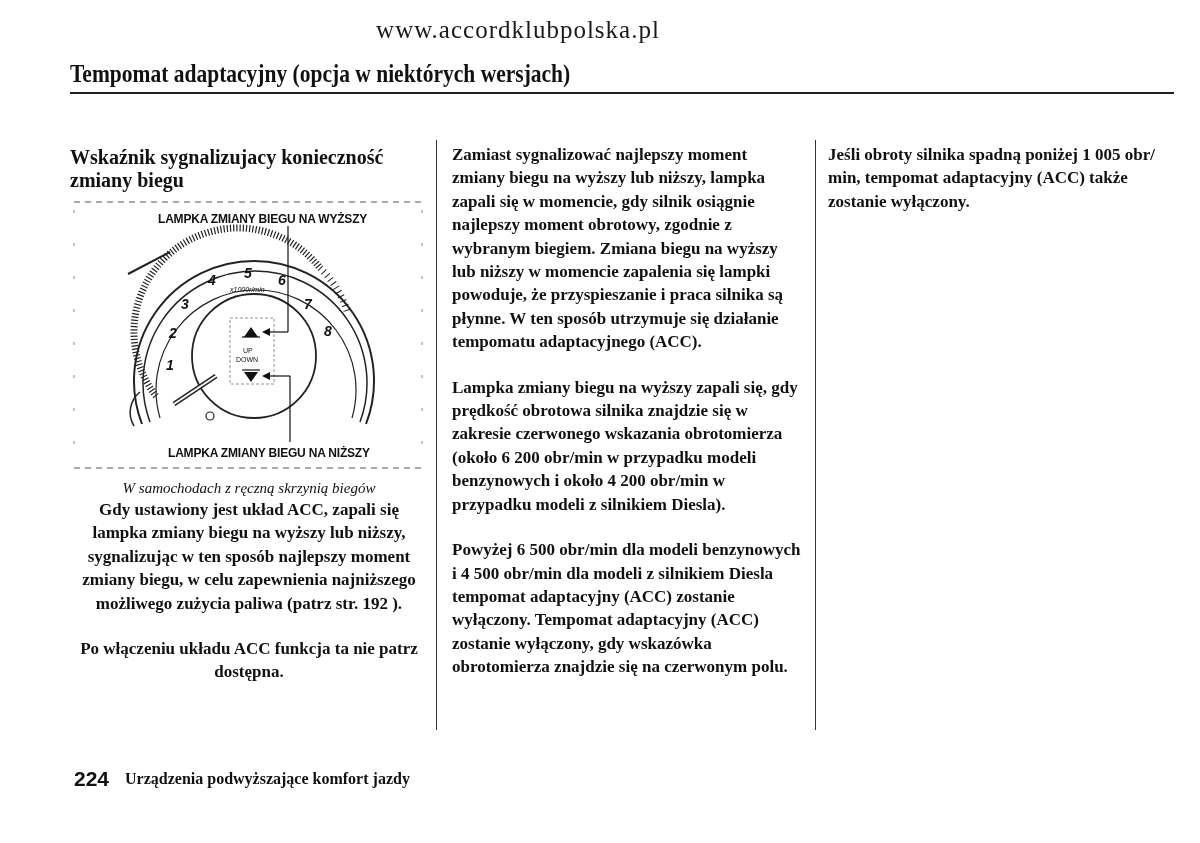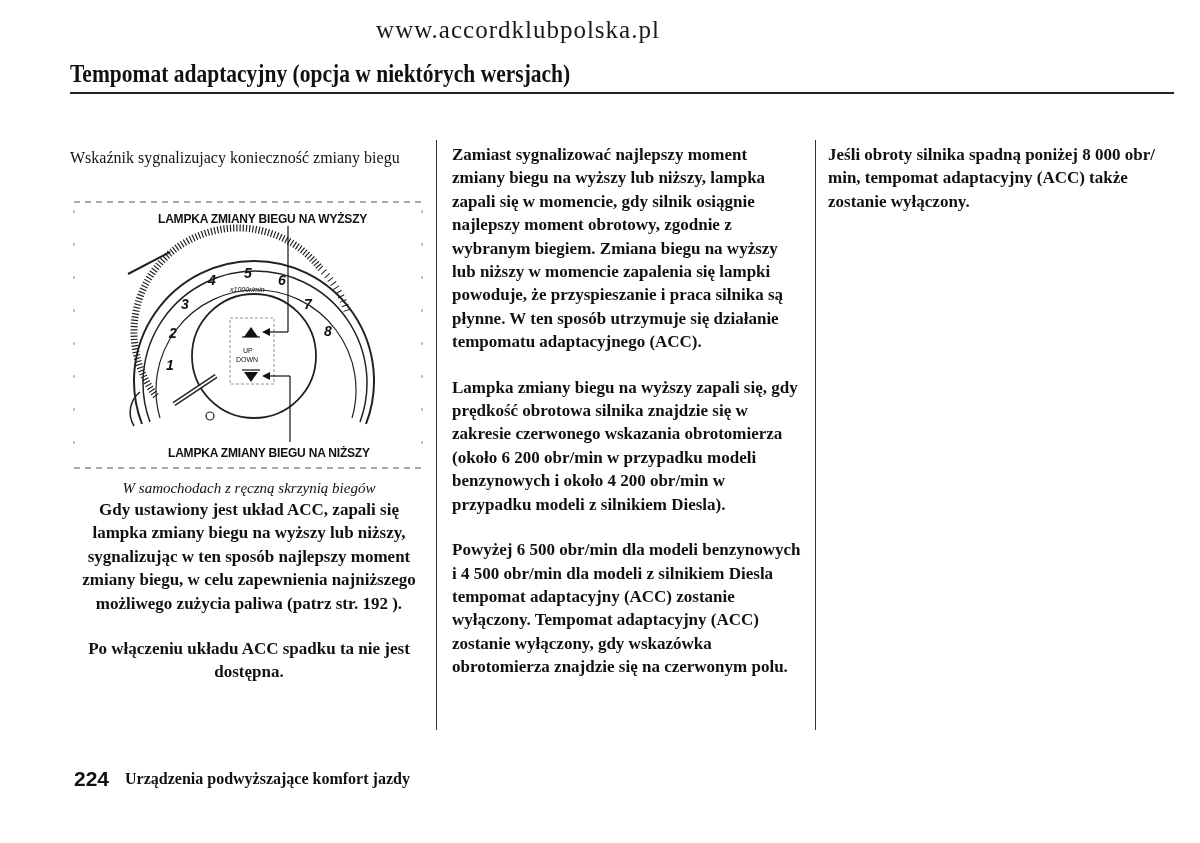--- a/index.html
+++ b/index.html
@@ -6,21 +6,21 @@
   body { width:1200px; height:843px; position:relative; overflow:hidden; color:#111; font-family:"Liberation Serif", serif; }
   .watermark { position:absolute; left:0; width:1036px; top:16px; text-align:center; font-size:25px; letter-spacing:1px; color:#1a1a1a; }
   .page-title { position:absolute; left:70px; top:60px; font-size:25px; font-weight:bold; transform:scaleX(0.86); transform-origin:left top; white-space:nowrap; }
   .title-rule { position:absolute; left:70px; top:92px; width:1104px; height:2px; background:#222; }
   .col { position:absolute; font-size:17px; line-height:23.4px; }
   .col p { margin:0 0 22px 0;font-weight:bold; }
   .col1 { left:74px; top:478px; width:350px;text-align:center; }
   .col2 { left:452px; top:143px; width:350px; }
   .col3 { left:828px; top:143px; width:350px; }
   .sep { position:absolute; width:1px; background:#333; }
-  .subhead { position:absolute; left:70px; top:146px; width:350px; font-weight:normal; font-size:16px; line-height:23px; }
+  .subhead { position:absolute; left:70px; top:146px; width:350px; font-weight:bold; font-size:20px; line-height:23px; }
   .caption { font-style:italic; font-size:15px; line-height:20px; display:block; }
   .figure { position:absolute; left:70px; top:196px; width:356px; height:276px; }
   .fig-label { position:absolute; font-family:"Liberation Sans", sans-serif; font-weight:bold; font-size:12px; letter-spacing:-0.2px; white-space:nowrap; }
   .footer { position:absolute; left:74px; top:767px; white-space:nowrap; }
   .page-num { font-family:"Liberation Sans", sans-serif; font-weight:bold; font-size:21px; vertical-align:middle; }
   .footer-text { font-weight:bold; font-size:16px; margin-left:12px; vertical-align:middle; }
 </style>
 </head>
 <body>
 
@@ -82,33 +82,33 @@
     <line x1="220" y1="180" x2="194" y2="180" stroke="#111" stroke-width="1.2"></line>
     <polygon points="192,180 200,176 200,184" fill="#111"></polygon>
   </svg>
   <div class="fig-label" style="left:88px; top:16px;">LAMPKA ZMIANY BIEGU NA WYŻSZY</div>
   <div class="fig-label" style="left:98px; top:250px;">LAMPKA ZMIANY BIEGU NA NIŻSZY</div>
 </div>
 
 <div class="col col1">
   <span class="caption">W samochodach z ręczną skrzynią biegów</span>
   <p>Gdy ustawiony jest układ ACC, zapali się lampka zmiany biegu na wyższy lub niższy, sygnalizując w ten sposób najlepszy moment zmiany biegu, w celu zapewnienia najniższego możliwego zużycia paliwa (patrz str. 192 ).</p>
-  <p>Po włączeniu układu ACC spadku ta nie jest dostępna.</p>
+  <p>Po włączeniu układu ACC funkcja ta nie patrz dostępna.</p>
 </div>
 
 <div class="sep" style="left:436px; top:140px; height:590px;"></div>
 
 <div class="col col2">
   <p>Zamiast sygnalizować najlepszy moment zmiany biegu na wyższy lub niższy, lampka zapali się w momencie, gdy silnik osiągnie najlepszy moment obrotowy, zgodnie z wybranym biegiem. Zmiana biegu na wyższy lub niższy w momencie zapalenia się lampki powoduje, że przyspieszanie i praca silnika są płynne. W ten sposób utrzymuje się działanie tempomatu adaptacyjnego (ACC).</p>
   <p>Lampka zmiany biegu na wyższy zapali się, gdy prędkość obrotowa silnika znajdzie się w zakresie czerwonego wskazania obrotomierza (około 6 200 obr/min w przypadku modeli benzynowych i około 4 200 obr/min w przypadku modeli z silnikiem Diesla).</p>
   <p>Powyżej 6 500 obr/min dla modeli benzynowych i 4 500 obr/min dla modeli z silnikiem Diesla tempomat adaptacyjny (ACC) zostanie wyłączony. Tempomat adaptacyjny (ACC) zostanie wyłączony, gdy wskazówka obrotomierza znajdzie się na czerwonym polu.</p>
 </div>
 
 <div class="sep" style="left:815px; top:140px; height:590px;"></div>
 
 <div class="col col3">
-  <p>Jeśli obroty silnika spadną poniżej 8 000 obr/ min, tempomat adaptacyjny (ACC) także zostanie wyłączony.</p>
+  <p>Jeśli obroty silnika spadną poniżej 1 005 obr/ min, tempomat adaptacyjny (ACC) także zostanie wyłączony.</p>
 </div>
 
 <div class="footer">
   <span class="page-num">224</span>
   <span class="footer-text">Urządzenia podwyższające komfort jazdy</span>
 </div>
 
 </body></html>

